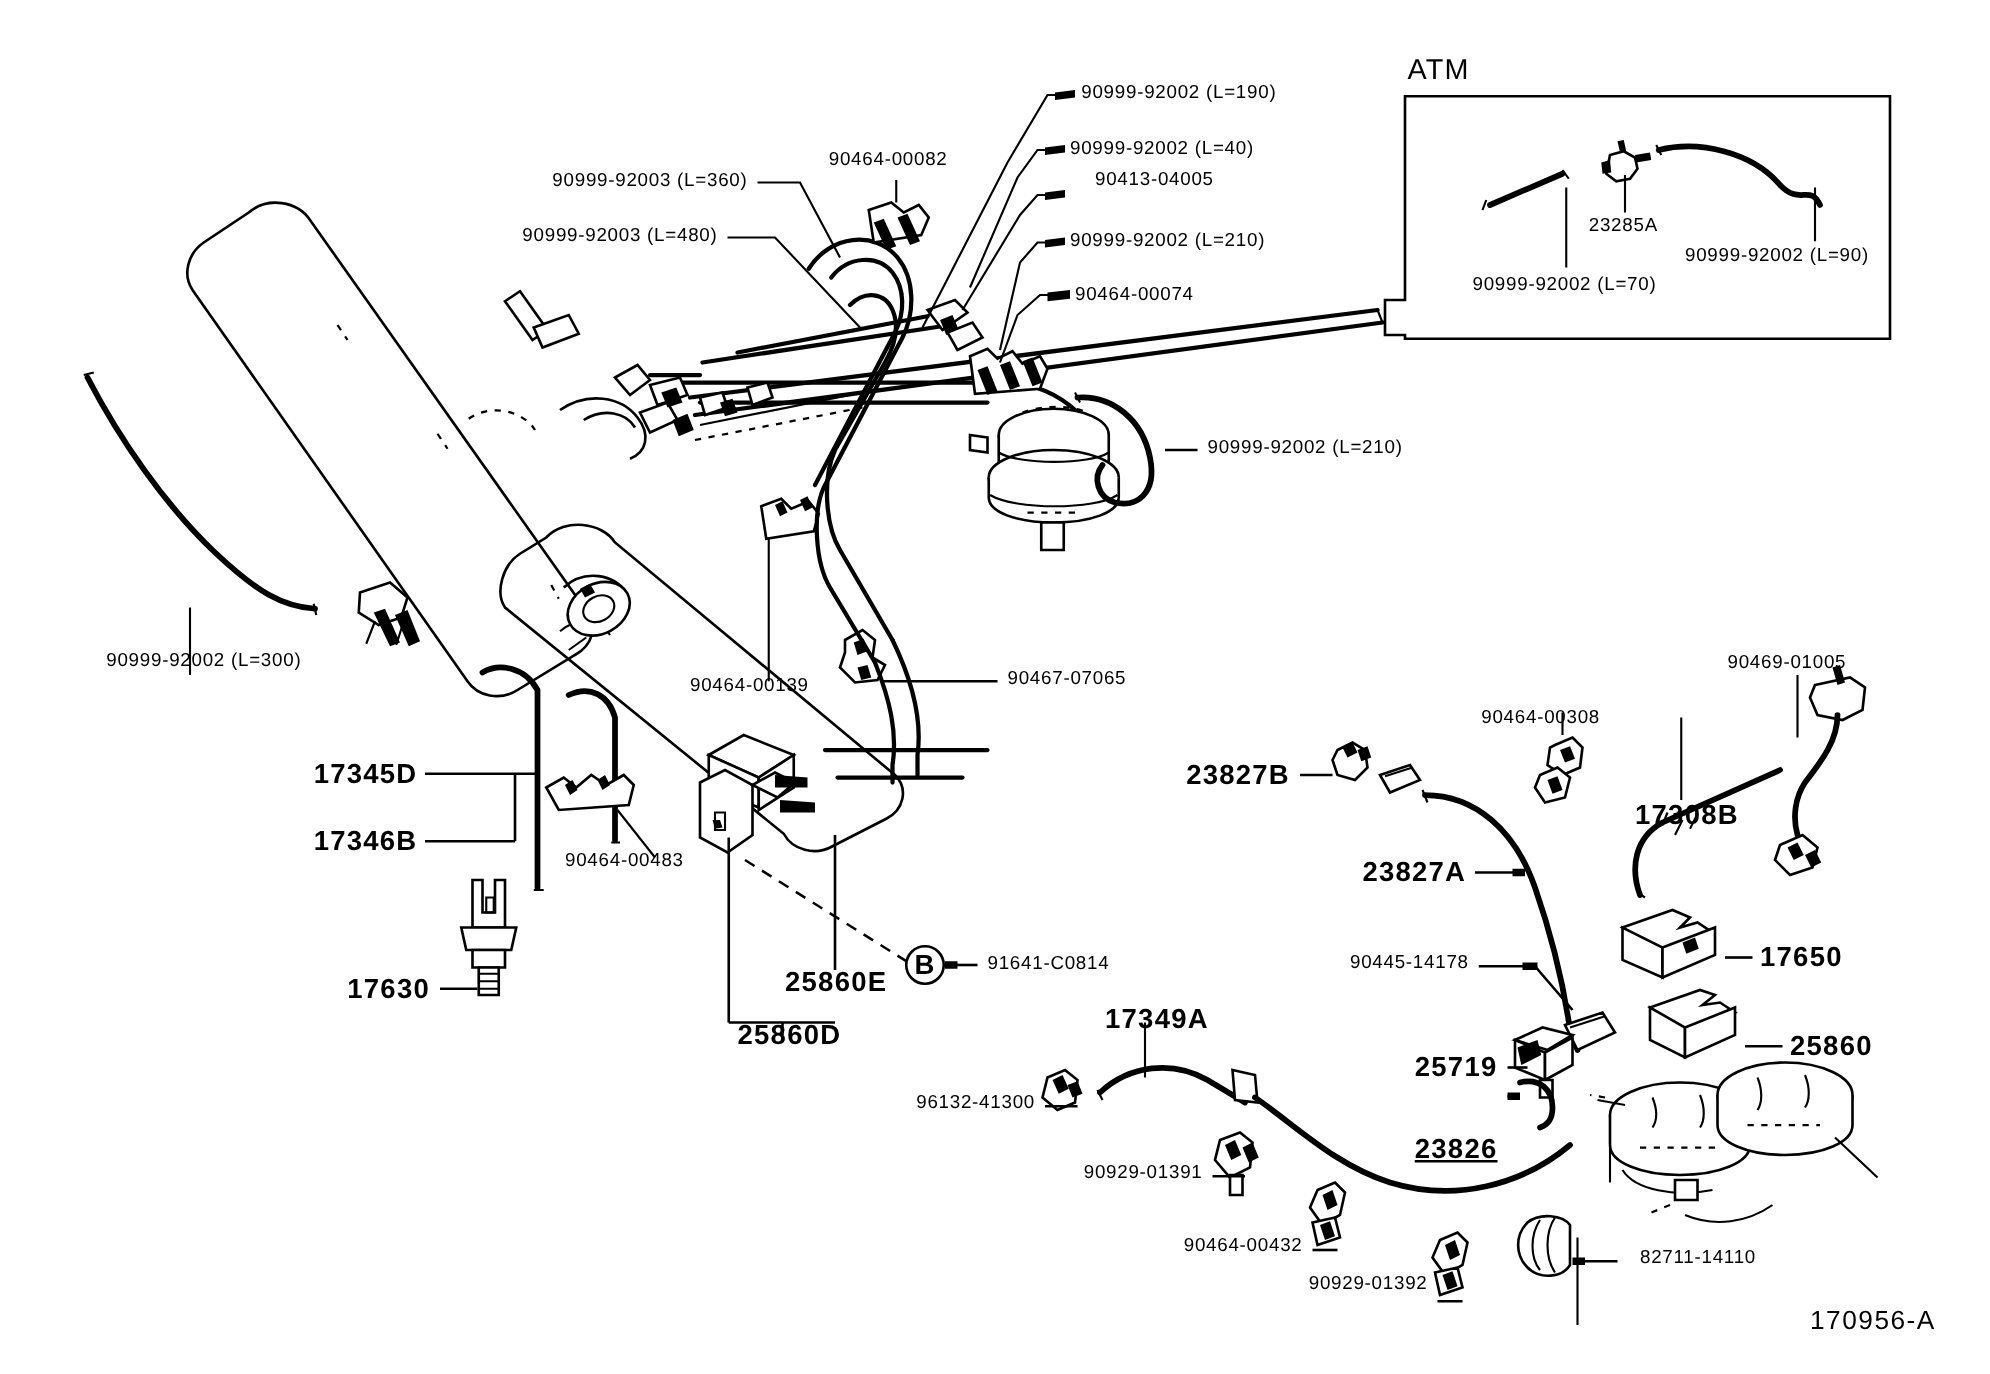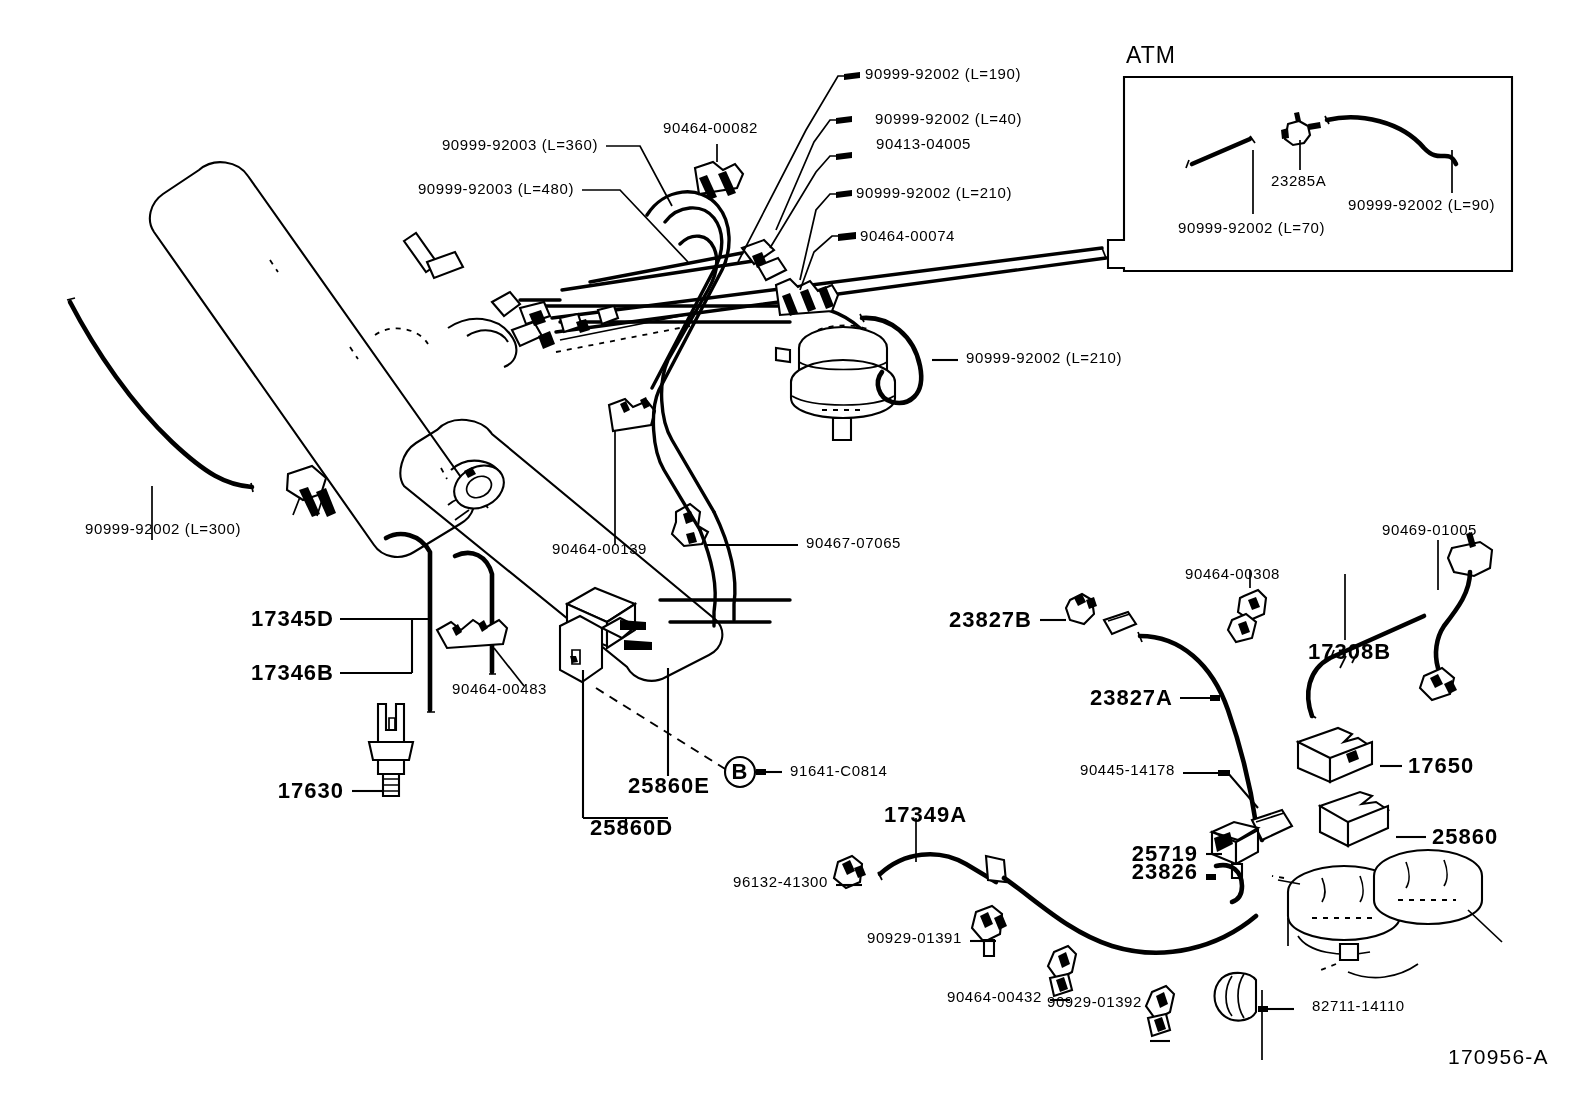--- a/index.html
+++ b/index.html
@@ -435,21 +435,21 @@
   <div class="lbl atm" style="left:1126px; top:44px;">ATM</div>
 
   <div class="lbl" style="left:1178px; top:220px;">90999-92002 (L=70)</div>
   <div class="lbl" style="left:1271px; top:173px;">23285A</div>
   <div class="lbl" style="left:1348px; top:197px;">90999-92002 (L=90)</div>
 
   <div class="lbl r" style="left:598px; top:137px;">90999-92003 (L=360)</div>
   <div class="lbl r" style="left:574px; top:181px;">90999-92003 (L=480)</div>
   <div class="lbl" style="left:663px; top:120px;">90464-00082</div>
   <div class="lbl" style="left:865px; top:66px;">90999-92002 (L=190)</div>
-  <div class="lbl" style="left:856px; top:111px;margin-left:19px;">90999-92002 (L=40)</div>
+  <div class="lbl" style="left:856px; top:111px;">90999-92002 (L=40)</div>
   <div class="lbl" style="left:856px; top:136px;margin-left:20px;">90413-04005</div>
   <div class="lbl" style="left:856px; top:185px;">90999-92002 (L=210)</div>
   <div class="lbl" style="left:860px; top:228px;">90464-00074</div>
   <div class="lbl" style="left:966px; top:350px;">90999-92002 (L=210)</div>
   <div class="lbl" style="left:85px; top:521px;">90999-92002 (L=300)</div>
   <div class="lbl r big" style="left:334px; top:608px;">17345D</div>
   <div class="lbl r big" style="left:334px; top:662px;text-align:center;">17346B</div>
   <div class="lbl" style="left:552px; top:541px;">90464-00139</div>
   <div class="lbl" style="left:452px; top:681px;">90464-00483</div>
   <div class="lbl" style="left:806px; top:535px;">90467-07065</div>
@@ -459,25 +459,25 @@
   <div class="lbl" style="left:790px; top:763px;">91641-C0814</div>
   <div class="lbl r big" style="left:1032px; top:609px;">23827B</div>
   <div class="lbl r big" style="left:1173px; top:687px;">23827A</div>
   <div class="lbl" style="left:1185px; top:566px;">90464-00308</div>
   <div class="lbl big" style="left:1308px; top:641px;">17308B</div>
   <div class="lbl" style="left:1382px; top:522px;">90469-01005</div>
   <div class="lbl big" style="left:1408px; top:755px;">17650</div>
   <div class="lbl big" style="left:1432px; top:826px;">25860</div>
   <div class="lbl r" style="left:1175px; top:762px;">90445-14178</div>
   <div class="lbl r big" style="left:1198px; top:843px;">25719</div>
-  <div class="lbl r big" style="left:1198px; top:861px;">23826</div>
+  <div class="lbl r big" style="left:1198px; top:908px;text-decoration:underline;">23826</div>
   <div class="lbl big" style="left:884px; top:804px;">17349A</div>
   <div class="lbl r" style="left:828px; top:874px;">96132-41300</div>
   <div class="lbl r" style="left:962px; top:930px;">90929-01391</div>
   <div class="lbl r" style="left:1042px; top:989px;">90464-00432</div>
-  <div class="lbl r" style="left:1142px; top:994px;">90929-01392</div>
+  <div class="lbl r" style="left:1142px; top:1019px;">90929-01392</div>
   <div class="lbl" style="left:1312px; top:998px;">82711-14110</div>
 
   <div class="lbl c big" style="left:740px; top:761px;">B</div>
 
   <div class="lbl drawno" style="left:1448px; top:1046px;">170956-A</div>
 
 </div>
 
 </body></html>

